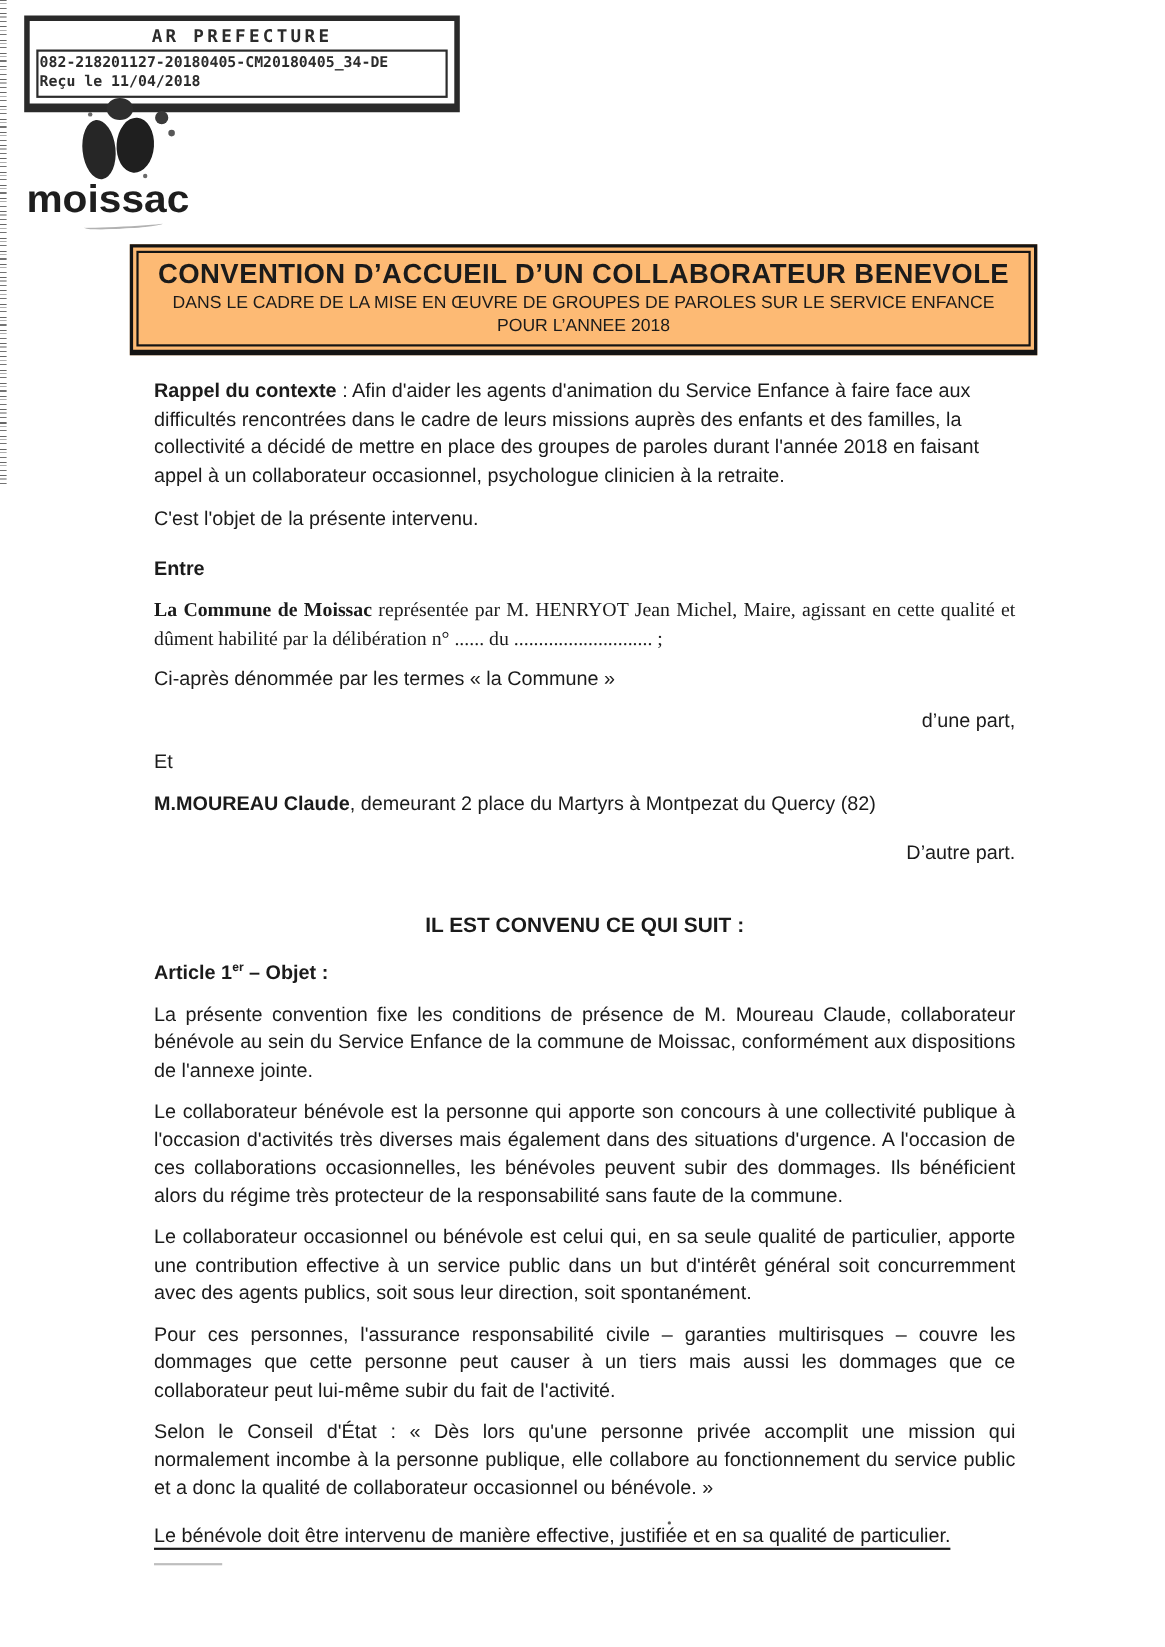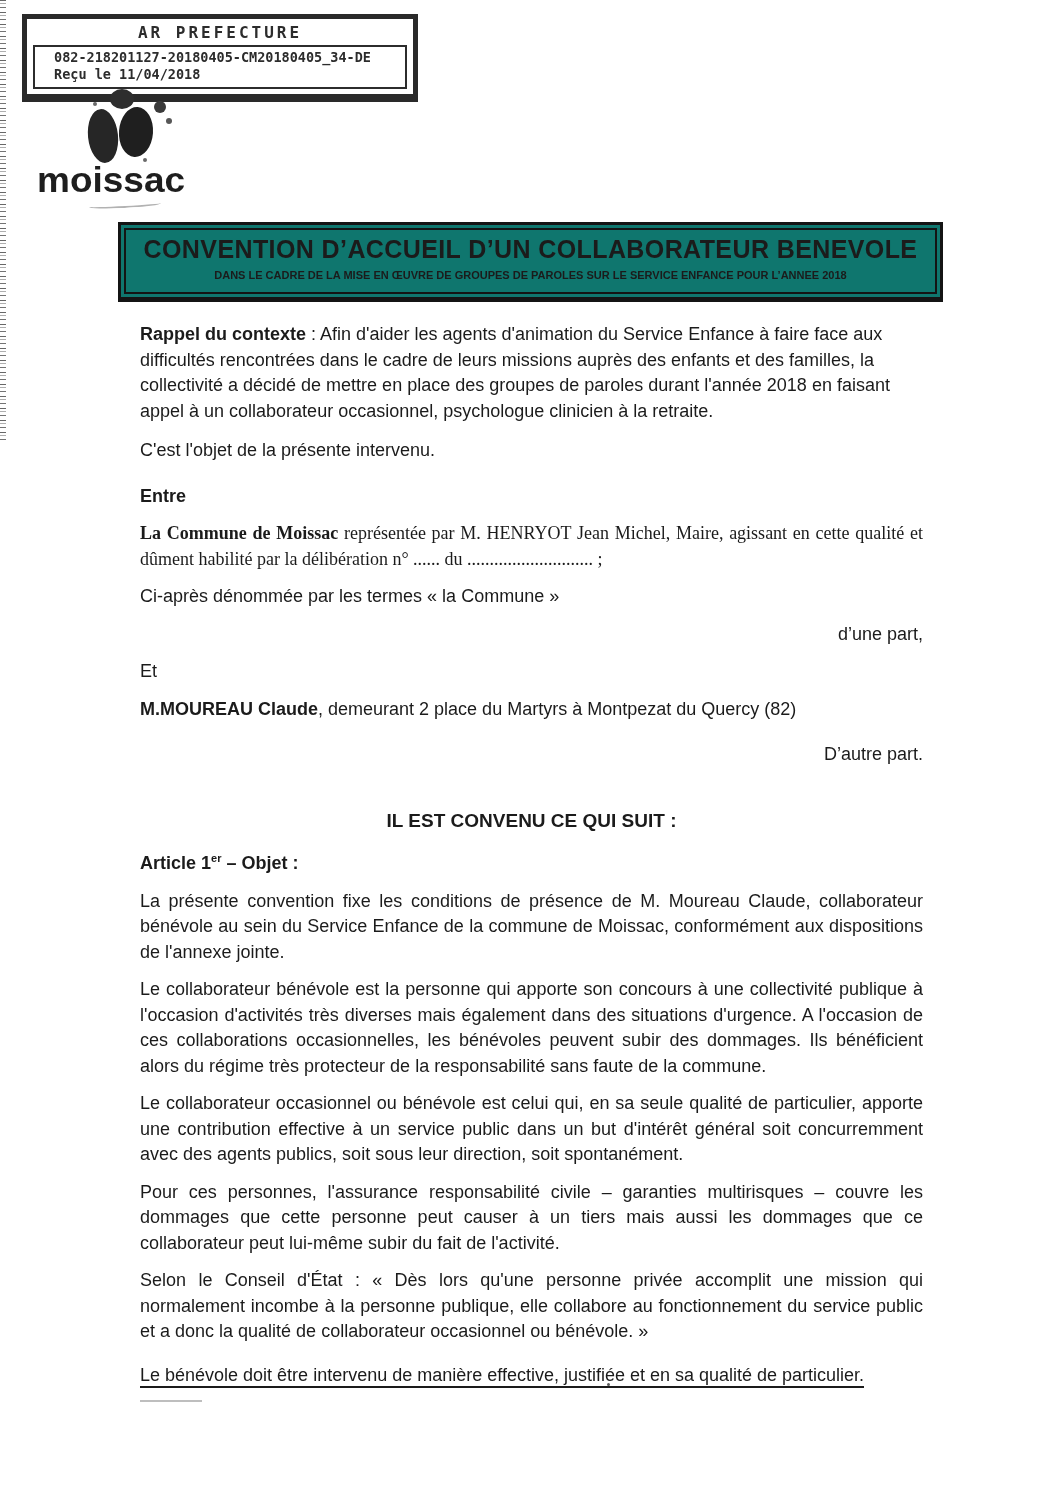--- a/index.html
+++ b/index.html
@@ -30,51 +30,51 @@
     position: absolute; left: 22px; top: 14px; width: 396px;
     border: 5px solid #2a2a2a; border-bottom-width: 8px;
     background: #fff;
   }
   .stamp-title {
     font-family: "DejaVu Sans Mono", "Liberation Mono", monospace;
     font-weight: bold; font-size: 16px; letter-spacing: 3px;
     text-align: center; padding: 4px 0 3px; color: #2c2c2c;
   }
   .stamp-inner {
-    border: 2px solid #2c2c2c; margin: 0 6px 5px 6px; padding: 2px 19px 4px;
+    border: 2px solid #2c2c2c; margin: 0 6px 5px 6px; padding: 2px 1px 4px;
     font-family: "DejaVu Sans Mono", "Liberation Mono", monospace;
     font-weight: bold; font-size: 13.5px; line-height: 17px; color: #2c2c2c;
     white-space: nowrap; overflow: hidden;
   }
 
   
-  .logo { position: absolute; left: 37px; top: 88px; width: 210px; }
+  .logo { position: absolute; left: 24px; top: 88px; width: 210px; }
   .logo-mark { display: block; margin-left: 38px; }
   .logo-word {
     font-weight: bold; font-size: 37px; line-height: 1; letter-spacing: 0px;
     color: #1e1e1e; margin-top: -4px; transform: scaleY(.95);
   }
   .logo-swoosh {
     width: 72px; height: 6px; border-bottom: 2px solid #8a8a8a;
     border-radius: 50%; transform: rotate(-3deg);
     margin: 3px 0 0 52px; opacity: .65;
   }
 
   
   .doc { position: absolute; left: 118px; top: 222px; width: 827px; }
 
   .title-box {
     border: 3px solid #141414; border-right-width: 5px; border-bottom-width: 5px;
-    padding: 3px; background: #0f766e;
+    padding: 3px; background: #fdba74;
   }
   .title-box-inner {
     border: 2px solid #141414; padding: 4px 10px 6px; text-align: center;
   }
   .tb-title { font-weight: bold; font-size: 25px; line-height: 30px; letter-spacing: .4px; }
-  .tb-sub   { font-weight: bold; font-size: 11px; line-height: 21px; margin-top: 1px; }
+  .tb-sub   { font-weight: normal; font-size: 16px; line-height: 21px; margin-top: 1px; }
 
   .body-text { margin: 0 10px; font-size: 18px; line-height: 25.5px; }
   .body-text p, .body-text div { margin: 12px; }
 
   .b { font-weight: bold; }
   .right { text-align: right; }
   .center { text-align: center; }
   .just { text-align: justify; }
 
   .p-rappel   { margin-top: 20px !important; }

